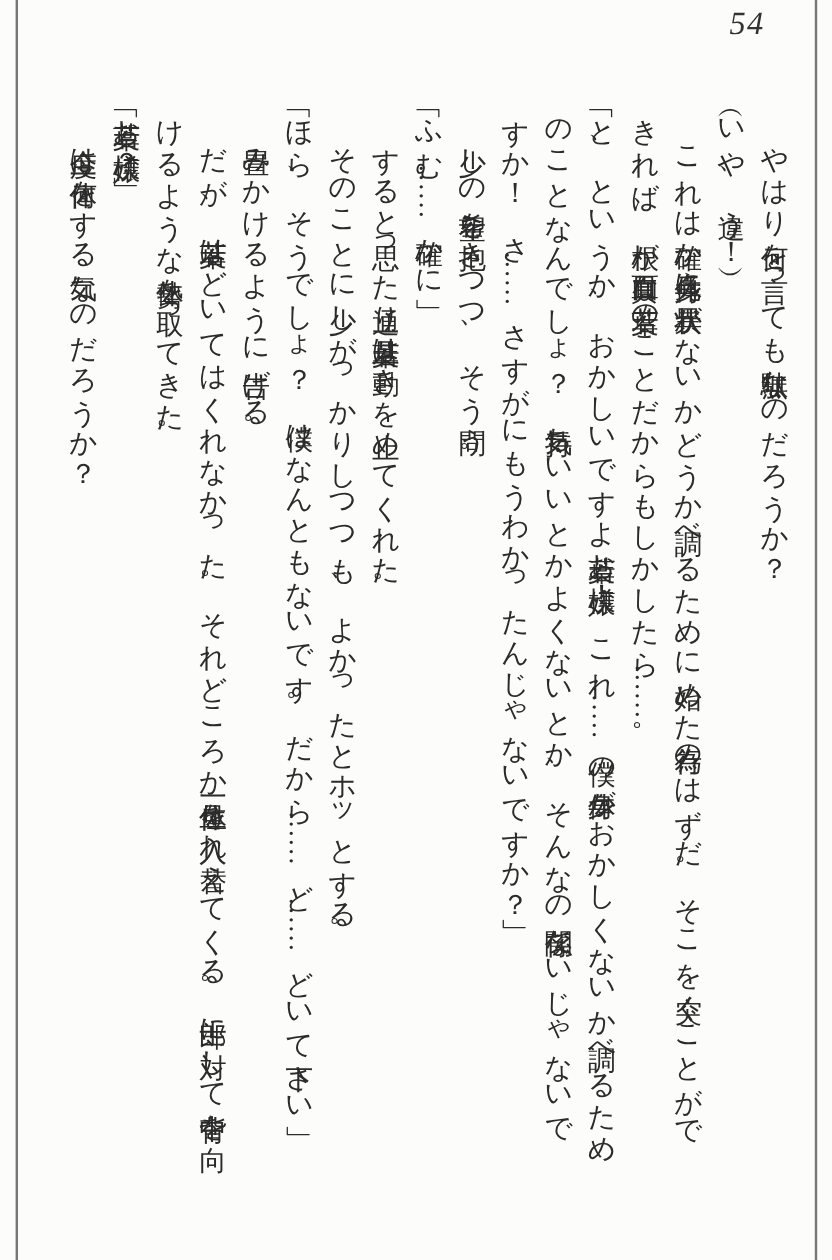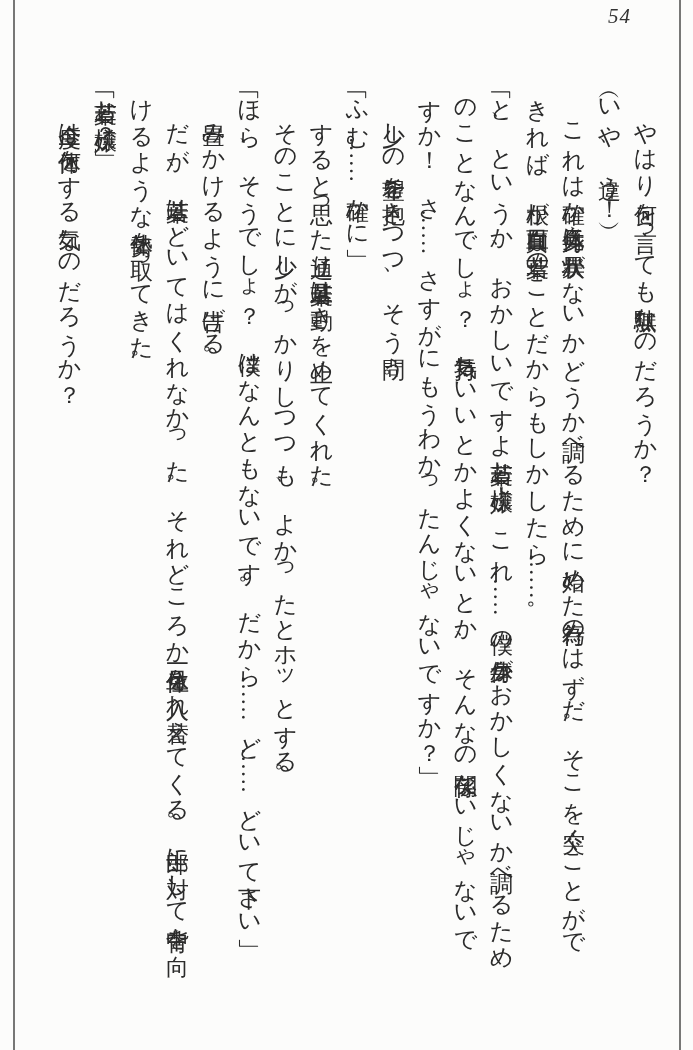--- a/index.html
+++ b/index.html
@@ -23,21 +23,21 @@
     height: 1050px;
     background: #555;
     opacity: 0.8;
   }
   .edge-line.left  { left: 13px; }
   .edge-line.right { left: 679px; }
   .page-number {
     position: absolute;
     top: 4px;
     left: 608px;
-    font-size: 21px;
+    font-size: 27px;
     font-style: italic;
     color: #333;
     letter-spacing: 1px;
   }
   .text-block {
     position: absolute;
     top: 84px;
     right: 30px;
     height: 874px;              
     writing-mode: vertical-rl;

